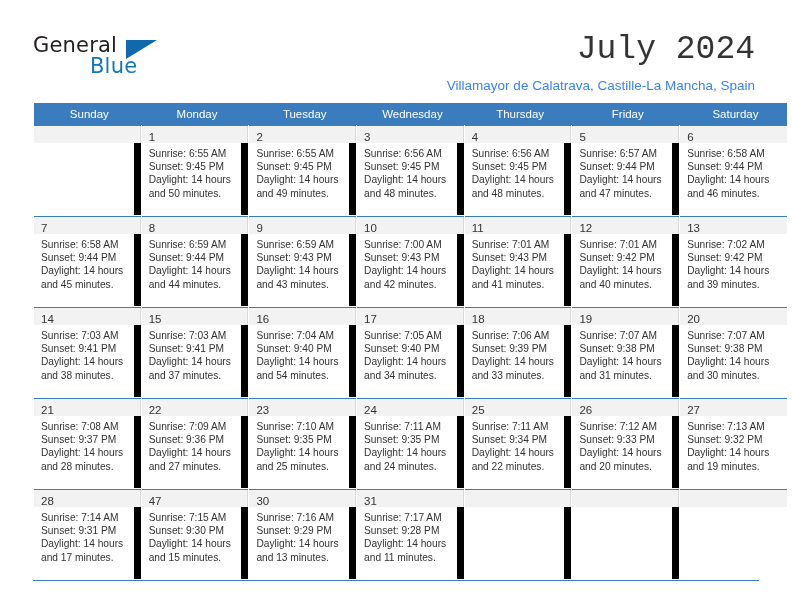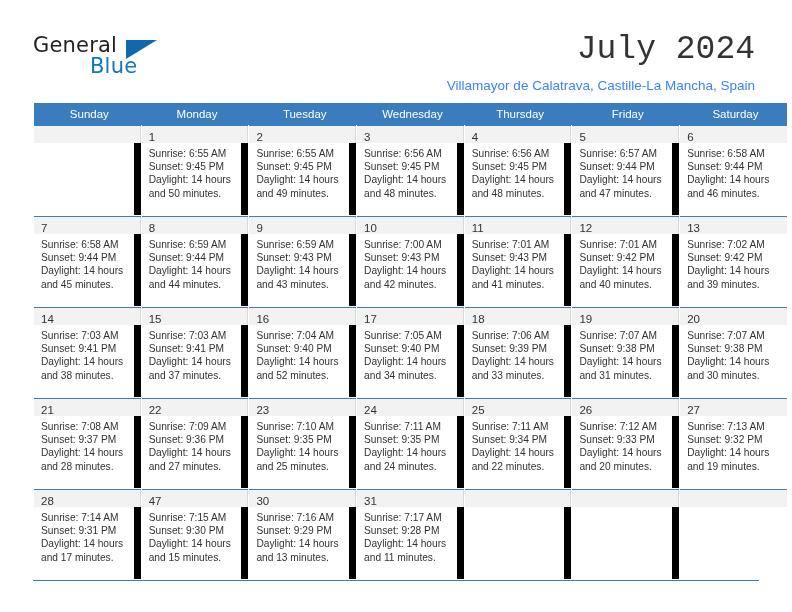--- a/index.html
+++ b/index.html
@@ -329,21 +329,21 @@
                 <div>Daylight: 14 hours</div>
                 <div>and 37 minutes.</div>
               </div>
             </td>
             <td class="daycell">
               <div class="daynum-band"><span class="daynum">16</span></div>
               <div class="lines">
                 <div>Sunrise: 7:04 AM</div>
                 <div>Sunset: 9:40 PM</div>
                 <div>Daylight: 14 hours</div>
-                <div>and 52 minutes.</div>
+                <div>and 54 minutes.</div>
               </div>
             </td>
             <td class="daycell">
               <div class="daynum-band"><span class="daynum">17</span></div>
               <div class="lines">
                 <div>Sunrise: 7:05 AM</div>
                 <div>Sunset: 9:40 PM</div>
                 <div>Daylight: 14 hours</div>
                 <div>and 34 minutes.</div>
               </div>

